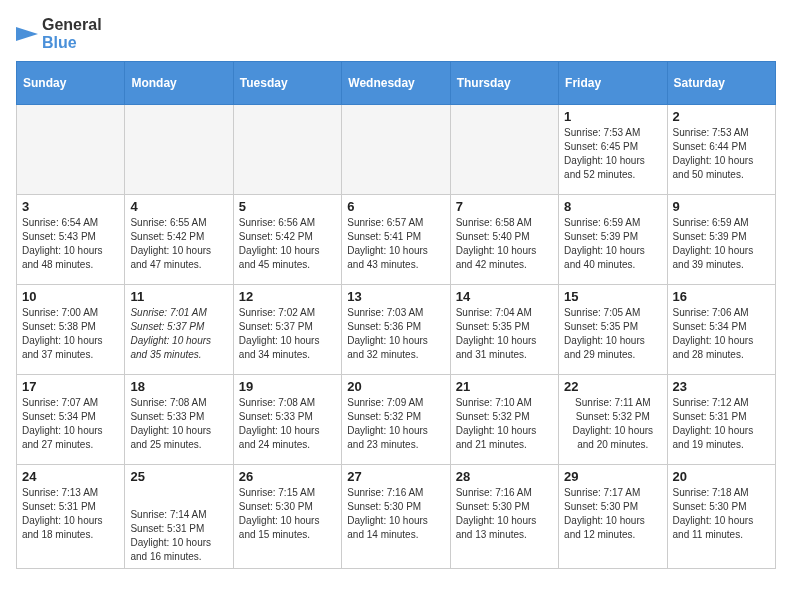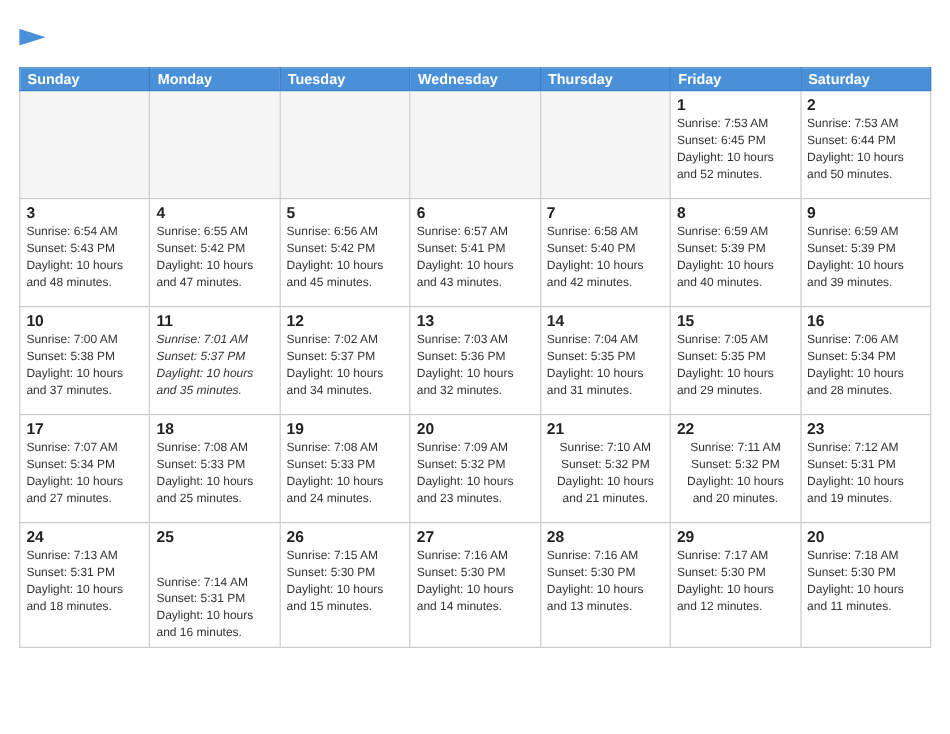--- a/index.html
+++ b/index.html
@@ -38,21 +38,21 @@
     .calendar-table {
       width: 100%;
       border-collapse: collapse;
       font-size: 11px;
     }
     .calendar-table thead th {
       background-color: #4a90d9;
       color: #fff;
       font-size: 12px;
       font-weight: bold;
-      padding: 2px 6px;
+      padding: 14px 6px;
       border: 1px solid #3a80c9;
       text-align: left;
     }
     .calendar-table tbody td {
       border: 1px solid #ccc;
       vertical-align: top;
       padding: 4px 5px;
       height: 90px;
       width: calc(100% / 7);
       background: #fff;
@@ -79,20 +79,24 @@
     }
   </style>
 </head>
 <body>
 
 <div class="header-section">
   <div class="logo">
       <svg width="22" height="30" viewBox="0 0 22 30">
         <polygon points="0,8 22,15 0,22" fill="#4a90d9"></polygon>
       </svg>
+      <div style="display: flex; flex-direction: column; line-height: 1.1;">
+        <span style="font-size: 16px; font-weight: bold; color: rgb(51, 51, 51);">General</span>
+        <span style="font-size: 16px; font-weight: bold; color: rgb(74, 144, 217);">Blue</span>
+      </div>
     </div>
   <div class="title-section">
     <div class="month-title"></div>
     <div class="location-title"></div>
   </div>
 </div>
 
 <table class="calendar-table">
   <thead>
     <tr>
@@ -253,21 +257,21 @@
         </td>
         <td>
           <div class="day-number">20</div>
           <div class="day-info" style="white-space: pre-line;">Sunrise: 7:09 AM
 Sunset: 5:32 PM
 Daylight: 10 hours
 and 23 minutes.</div>
         </td>
         <td>
           <div class="day-number">21</div>
-          <div class="day-info" style="white-space: pre-line; text-align: center;">Sunrise: 7:10 AM
+          <div class="day-info" style="white-space: pre-line;">Sunrise: 7:10 AM
 Sunset: 5:32 PM
 Daylight: 10 hours
 and 21 minutes.</div>
         </td>
         <td>
           <div class="day-number">22</div>
           <div class="day-info" style="white-space: pre-line; text-align: center;">Sunrise: 7:11 AM
 Sunset: 5:32 PM
 Daylight: 10 hours
 and 20 minutes.</div>

